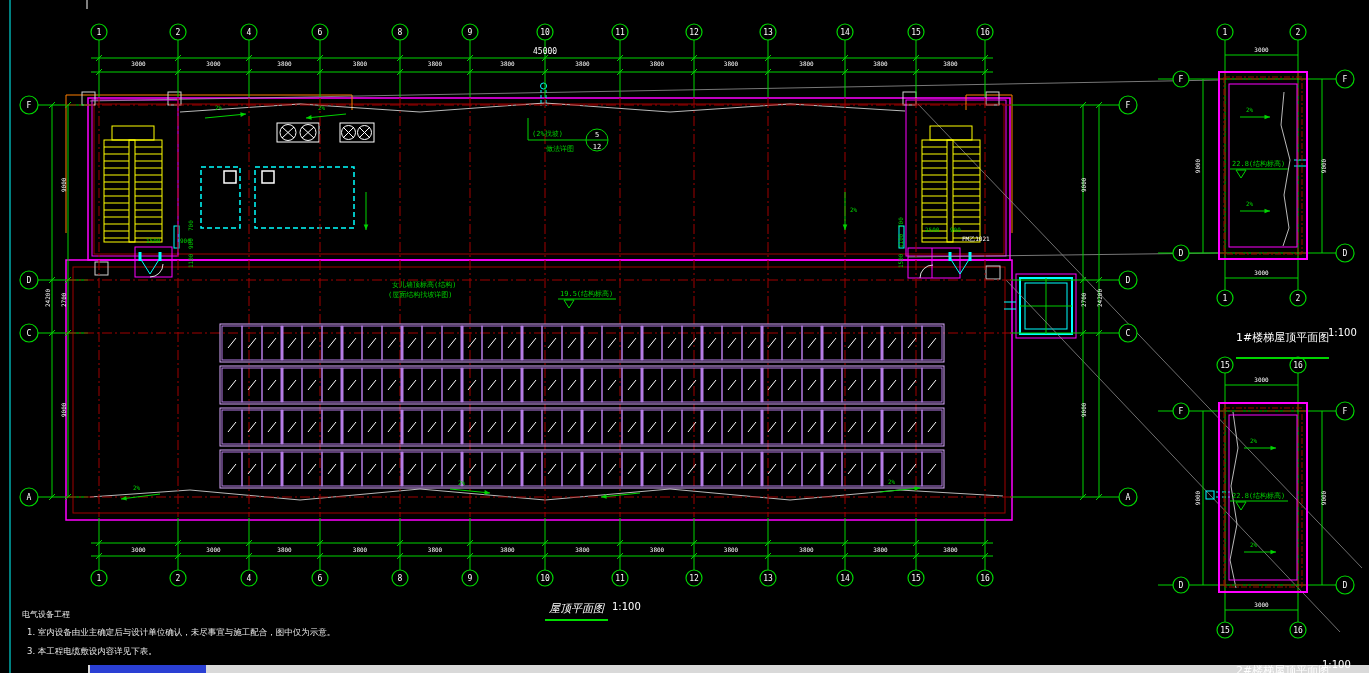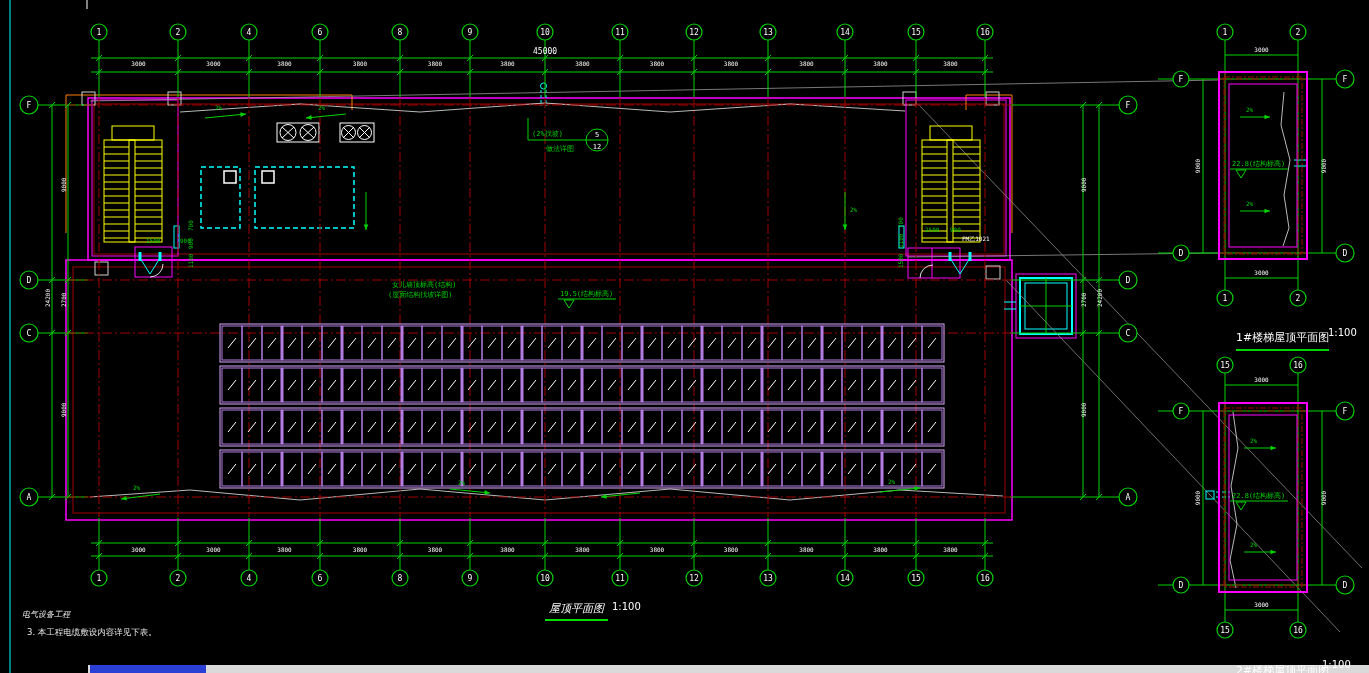--- a/index.html
+++ b/index.html
@@ -6,21 +6,21 @@
   #stage{position:relative;width:1369px;height:673px;background:#000;font-family:"DejaVu Sans",sans-serif;}
   svg{position:absolute;left:0;top:0;}
   svg text{font-family:"DejaVu Sans Mono","Liberation Mono",monospace;}
   #overlay{position:absolute;left:0;top:0;width:1369px;height:673px;}
   .cap{position:absolute;color:#fff;font-size:11px;white-space:nowrap;}
   .scale{font-size:10px;}
   .title-main{position:absolute;left:545px;top:601px;color:#fff;font-size:11px;white-space:nowrap;
               border-bottom:2px solid #00dd00;padding:0 4px 3px 4px;font-style:italic;}
   .title-scale{position:absolute;left:612px;top:601px;color:#fff;font-size:10px;}
   .notes{position:absolute;left:22px;top:609px;color:#e8e8e8;}
-  .notes-h{font-size:8px;white-space:nowrap;font-style:italic;}
+  .notes-h{font-size:8px;white-space:nowrap;}
   .note{font-size:8.5px;white-space:nowrap;padding-left:5px;margin-top:7px;}
 </style>
 </head>
 <body>
 
 <div id="stage">
   <svg id="cad" width="1369" height="673" viewBox="0 0 1369 673">
 
     <g>
       <line x1="10" y1="0" x2="10" y2="673" stroke="#00ffff"></line>
@@ -877,20 +877,21 @@
       </g>
   </svg>
 
   <div id="overlay">
     <div class="title-main">
       <span>屋顶平面图</span>
     </div>
     <div class="title-scale">1:100</div>
     <div class="notes">
       <div class="notes-h">电气设备工程</div>
+      <div class="note">1. 室内设备由业主确定后与设计单位确认，未尽事宜与施工配合，图中仅为示意。</div>
       <div class="note">3. 本工程电缆敷设内容详见下表。</div>
     </div>
-  <div class="cap" style="left: 1236px; top: 330px; border-bottom: 2px solid rgb(0, 212, 0); padding-bottom: 4px;">1#楼梯屋顶平面图</div>
+  <div class="cap" style="left: 1236px; top: 330px; border-bottom: 2px solid rgb(0, 212, 0); padding-bottom: 12px;">1#楼梯屋顶平面图</div>
       <div class="cap scale" style="left: 1328px; top: 327px;">1:100</div>
       <div class="cap" style="left: 1236px; top: 663px;">2#楼梯屋顶平面图</div>
       <div class="cap scale" style="left: 1322px; top: 659px;">1:100</div>
     </div>
 </div>
 
 </body></html>

